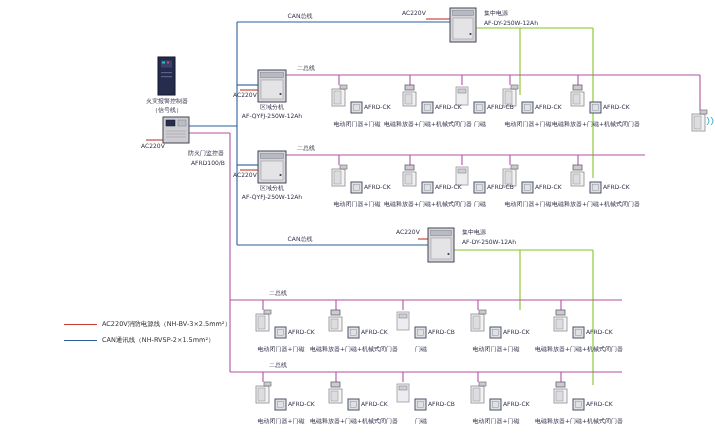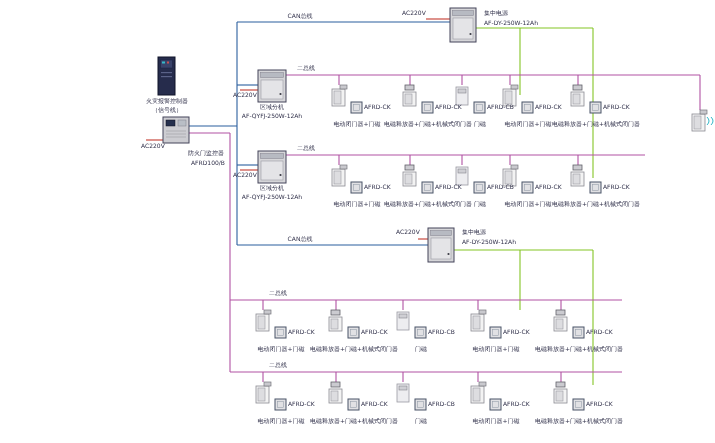--- a/index.html
+++ b/index.html
@@ -217,20 +217,28 @@
   <div class="t" style="left:484px;top:10px">集中电源</div>
   <div class="t" style="left:484px;top:20px">AF-DY-250W-12Ah</div>
   <div class="t" style="left:462px;top:229px">集中电源</div>
   <div class="t" style="left:462px;top:239px">AF-DY-250W-12Ah</div>
   <div class="t tc" style="left:272px;top:104px">区域分机</div>
   <div class="t tc" style="left:272px;top:113px">AF-QYFJ-250W-12Ah</div>
   <div class="t tc" style="left:272px;top:185px">区域分机</div>
   <div class="t tc" style="left:272px;top:194px">AF-QYFJ-250W-12Ah</div>
 
   <div class="legend">
+    <div class="lg-row">
+      <span class="lg-line lg-power"></span>
+      <span class="lg-label">AC220V消防电源线（NH-BV-3×2.5mm²）</span>
+    </div>
+    <div class="lg-row">
+      <span class="lg-line lg-can"></span>
+      <span class="lg-label">CAN通讯线（NH-RVSP-2×1.5mm²）</span>
+    </div>
   </div>
 
   <div id="gen-labels">
       <div class="t" style="left: 364px; top: 104px;">AFRD-CK</div>
       <div class="t tc" style="left: 357px; top: 121px;">电动闭门器+门磁</div>
       <div class="t" style="left: 435px; top: 104px;">AFRD-CK</div>
       <div class="t tc" style="left: 428px; top: 121px;">电磁释放器+门磁+机械式闭门器</div>
       <div class="t" style="left: 487px; top: 104px;">AFRD-CB</div>
       <div class="t tc" style="left: 480px; top: 121px;">门磁</div>
       <div class="t" style="left: 535px; top: 104px;">AFRD-CK</div>

